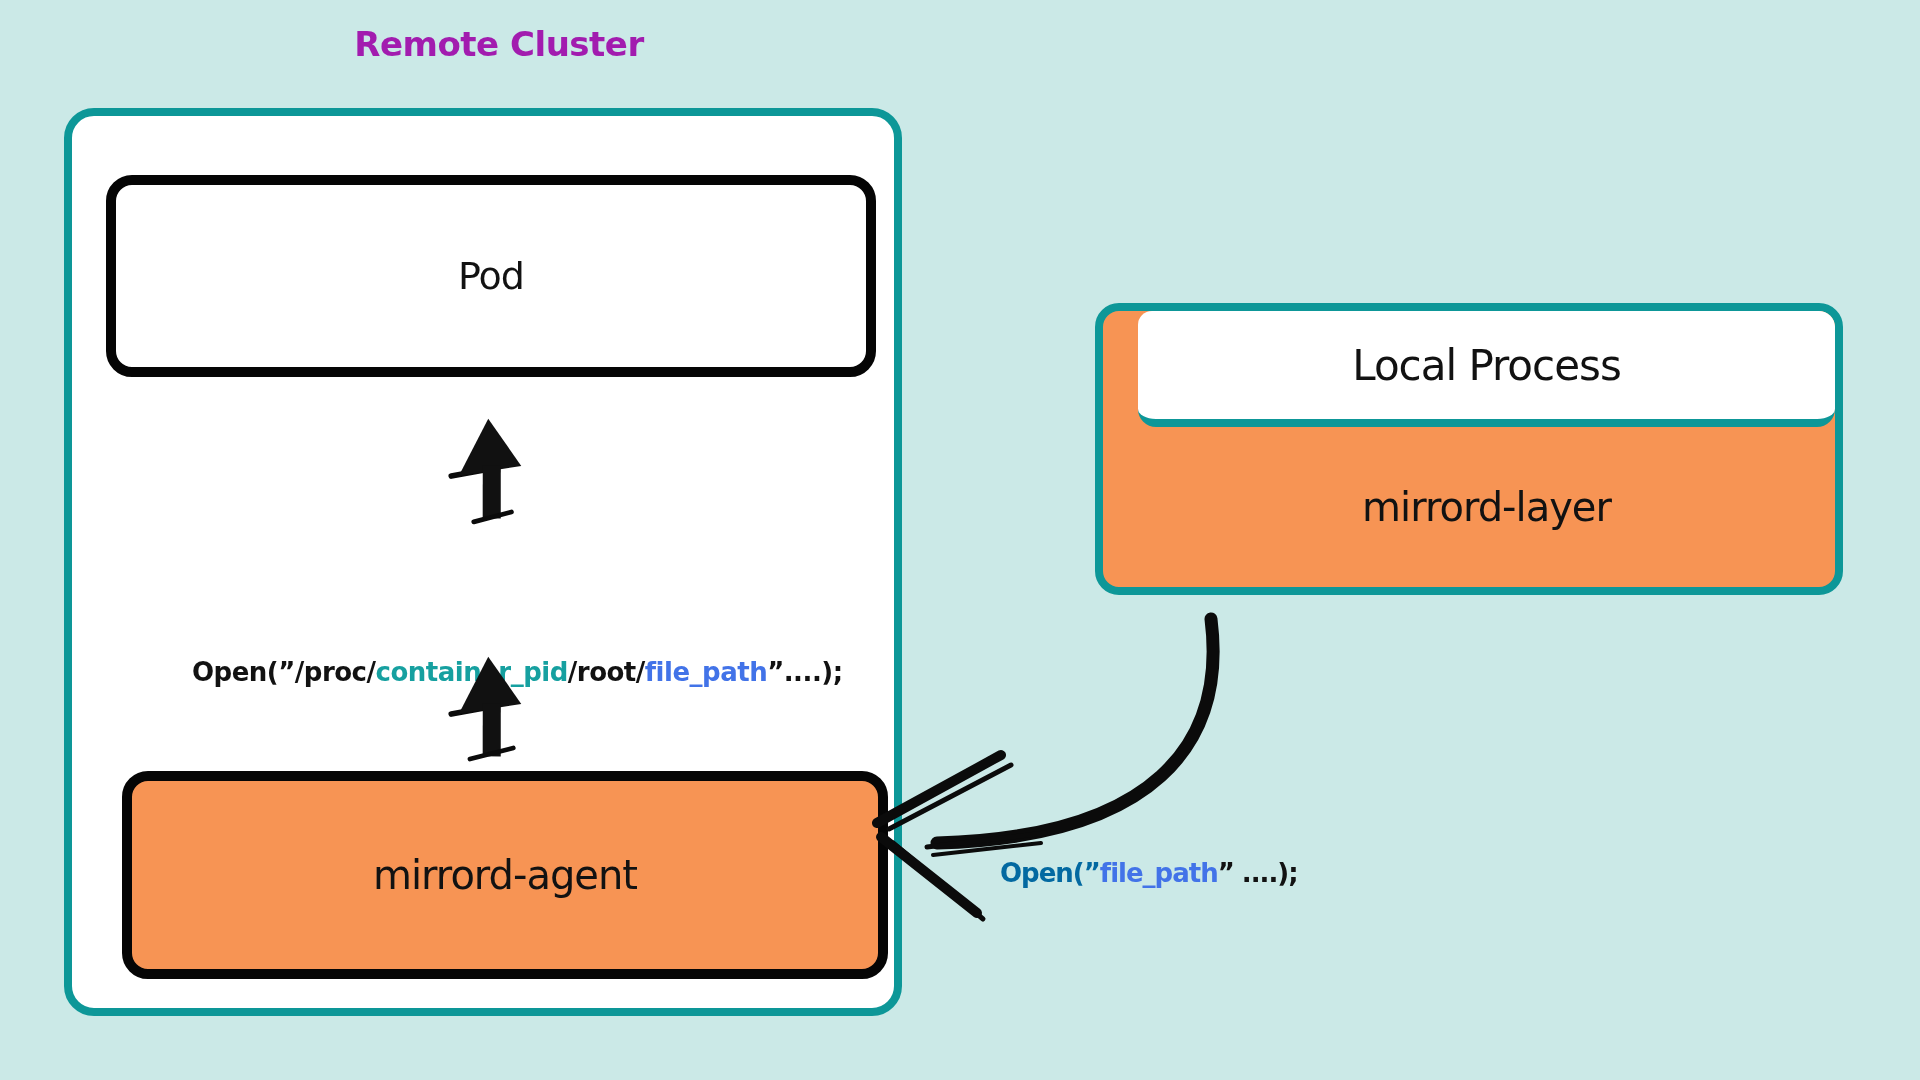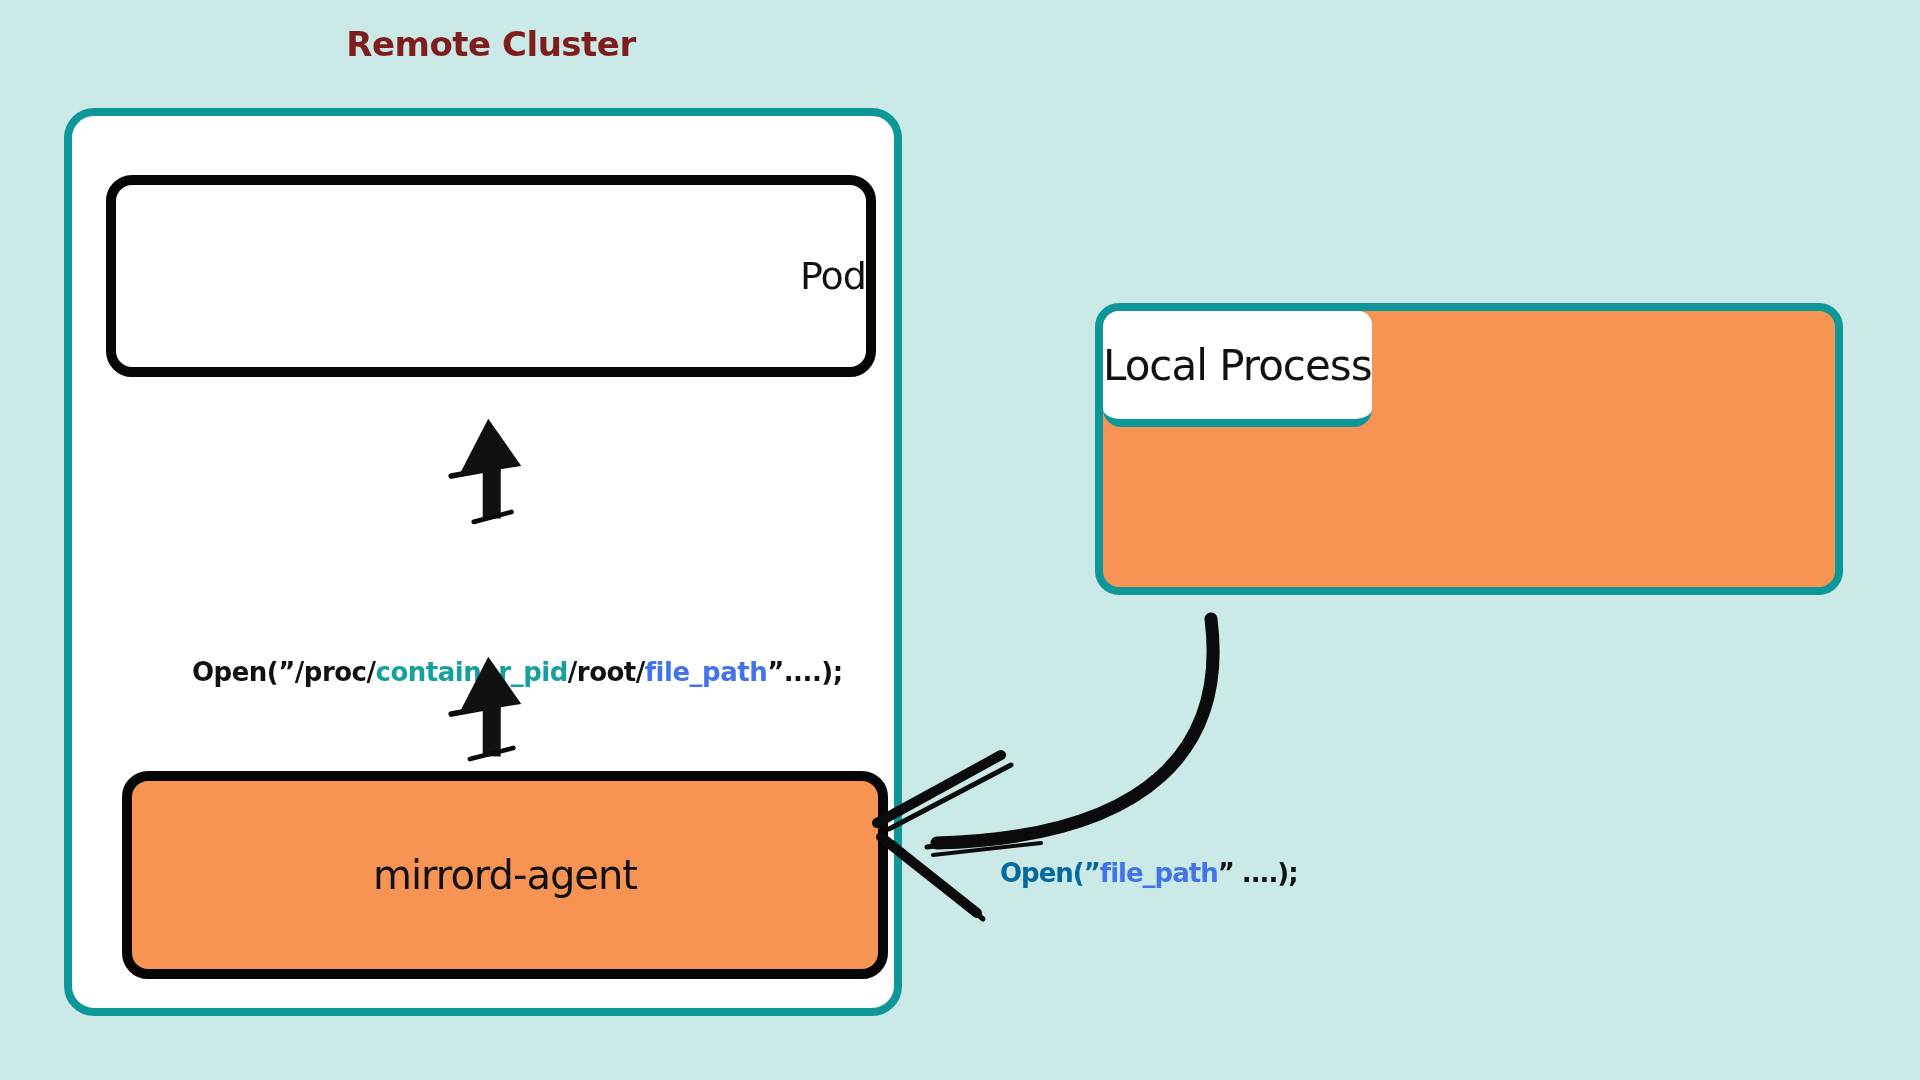--- a/index.html
+++ b/index.html
@@ -1,33 +1,33 @@
 <!DOCTYPE html>
 <html><head>
 <meta charset="utf-8">
 <style>
   * { margin:0; padding:0; box-sizing:border-box; }
   html,body { width:1920px; height:1080px; }
   body { font-family:"DejaVu Sans", sans-serif; }
   .stage { position:relative; width:1920px; height:1080px; background:#cbe9e7; overflow:hidden; }
 
   .title {
-    position:absolute; left:72px; top:24px; width:838px;
-    text-align:center; font-size:34px; font-weight:600; letter-spacing:-0.5px; color:#7f1d1d;
+    position:absolute; left:80px; top:24px; width:838px;
+    text-align:center; font-size:34px; font-weight:600; letter-spacing:-0.5px; color:#a21caf;
   }
 
   .cluster-box {
     position:absolute; left:64px; top:108px; width:838px; height:908px;
     background:#ffffff; border:8px solid #0d9798; border-radius:30px;
   }
 
   .pod-box {
     position:absolute; left:34px; top:59px; width:770px; height:202px;
     background:#ffffff; border:10px solid #050505; border-radius:26px;
-    display:flex; align-items:center; justify-content:flex-end;
+    display:flex; align-items:center; justify-content:center;
     font-size:38px; letter-spacing:-1px; color:#121212;
   }
 
   .agent-box {
     position:absolute; left:50px; top:655px; width:766px; height:208px;
     background:#f79454; border:10px solid #050505; border-radius:26px;
     display:flex; align-items:center; justify-content:center;
     font-size:40px; letter-spacing:-1px; color:#121212;
   }
 
@@ -35,21 +35,21 @@
   .code1 { left:120px; top:541px; }
   .code2 { left:1000px; top:858px; letter-spacing:-1px; }
 
   .up-arrow { position:absolute; width:88px; height:114px; }
   .arrow1 { left:374px; top:296px; }   
   .arrow2 { left:374px; top:534px; }
 
   .local-box {
     position:absolute; left:1095px; top:303px; width:748px; height:292px;
     background:#f79454; border:8px solid #0d9798; border-radius:24px;
-    display:flex; overflow:hidden;
+    display:flex; flex-direction:column; overflow:hidden;padding-left:35px;
   }
   .local-header {
     height:116px; background:#ffffff; border-bottom:8px solid #0d9798;
     border-radius:14px 14px 18px 18px;
     display:flex; align-items:center; justify-content:center;
     font-size:42px; letter-spacing:-1px; color:#121212;
   }
   .layer-area {
     flex:1; display:flex; align-items:center; justify-content:center;
     font-size:40px; letter-spacing:-1px; color:#121212;
@@ -96,20 +96,23 @@
     <div class="agent-box">
       <span>mirrord-agent</span>
     </div>
 
   </div>
 
   <div class="local-box">
     <div class="local-header">
       <span>Local Process</span>
     </div>
+    <div class="layer-area">
+      <span>mirrord-layer</span>
+    </div>
   </div>
 
   <svg class="curved-arrow" viewBox="0 0 400 370">
     <path d="M 356,44 C 372,170 298,262 82,268" stroke-width="13"></path>
     <path d="M 190,258 L 72,272" stroke-width="5"></path>
     <path d="M 186,268 L 78,280" stroke-width="4"></path>
     <path d="M 146,180 L 22,248" stroke-width="10"></path>
     <path d="M 156,190 L 34,254" stroke-width="5"></path>
     <path d="M 26,262 L 122,338" stroke-width="10"></path>
     <path d="M 38,268 L 128,344" stroke-width="5"></path>

